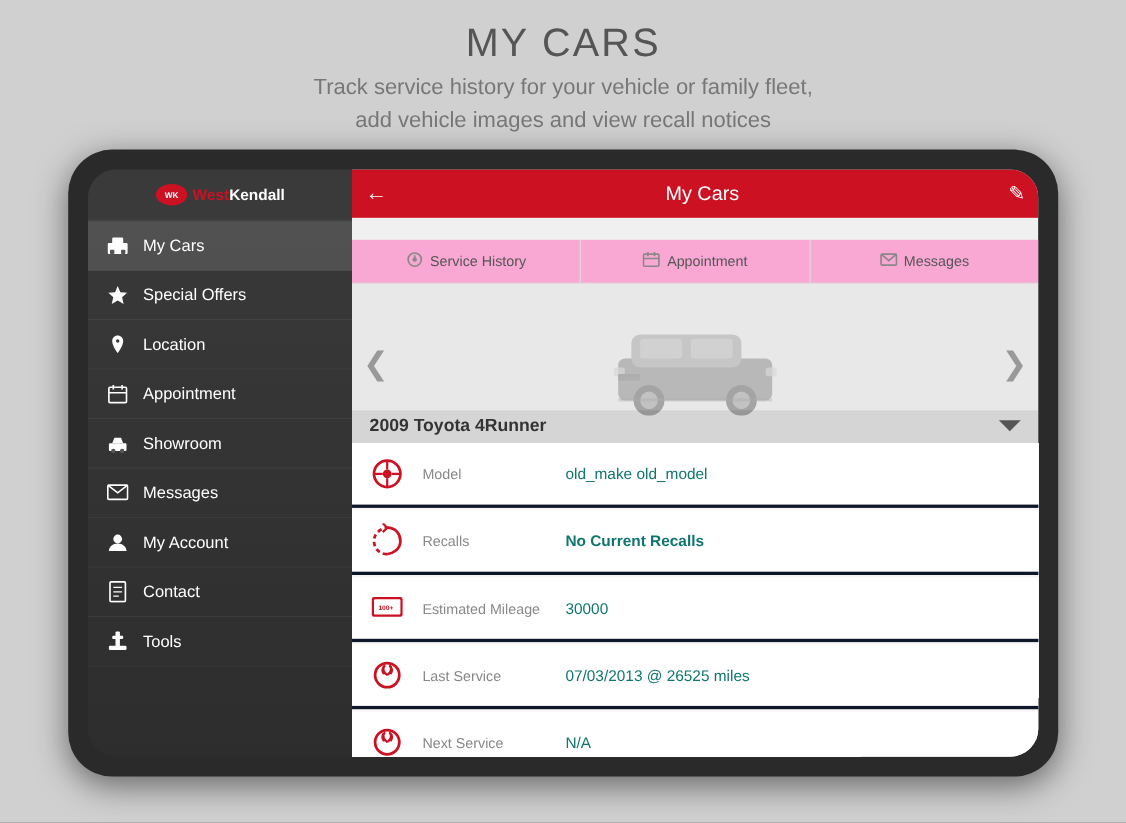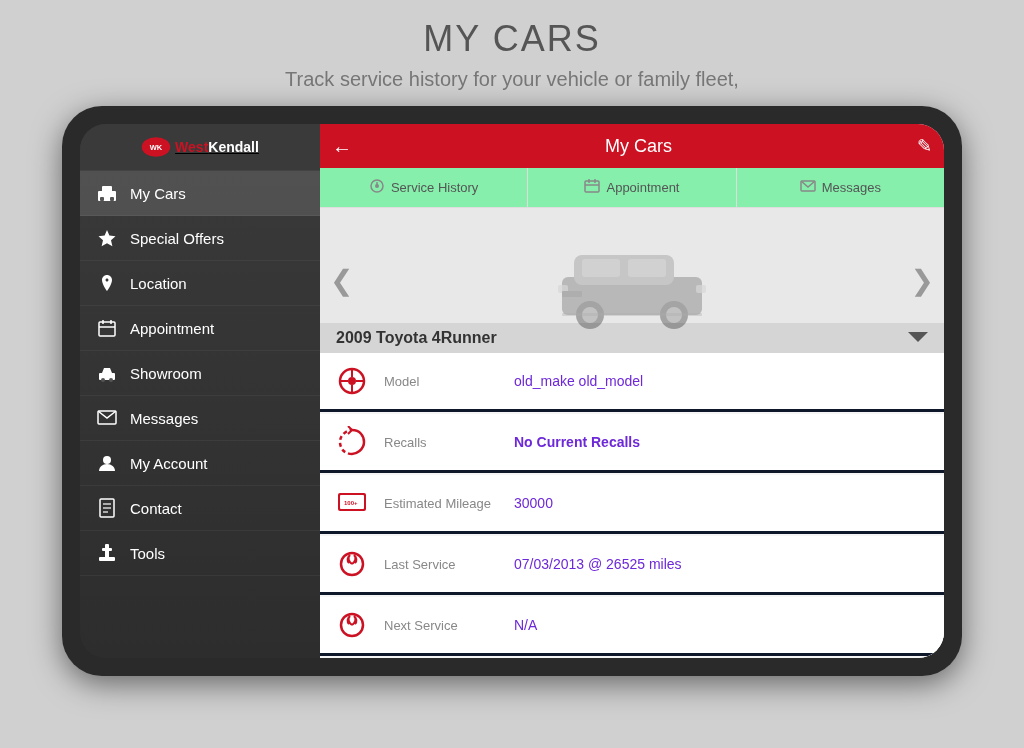--- a/index.html
+++ b/index.html
@@ -61,21 +61,20 @@
       flex-direction: column;
     }
 
     .sidebar-logo {
       padding: 12px 16px;
       background: #3a3a3a;
       display: flex;
       align-items: center;
       justify-content: center;
       border-bottom: 1px solid #444;
-      text-decoration: underline;
     }
     .logo-icon {
       width: 30px;
       height: 22px;
       margin-right: 4px;
     }
 
     .driver-center-label {
       padding: 8px 16px;
       font-size: 12px;
@@ -147,25 +146,26 @@
       text-align: center;
     }
     .top-bar-edit {
       color: white;
       font-size: 18px;
       cursor: pointer;
     }
 
     
     .tabs-bar {
-      background: #86efac;
+      background: #f9a8d4;
       display: flex;
       align-items: center;
       border-bottom: 1px solid #ddd;
       height: 40px;
+      margin-top: 20px;
     }
     .tab-item {
       flex: 1;
       display: flex;
       align-items: center;
       justify-content: center;
       height: 100%;
       font-size: 13px;
       color: #555;
       cursor: pointer;
@@ -257,34 +257,35 @@
       height: 32px;
     }
     .detail-label {
       font-size: 13px;
       color: #888;
       width: 130px;
       flex-shrink: 0;
     }
     .detail-value {
       font-size: 14px;
-      color: #6d28d9;
+      color: #0f766e;
       font-weight: 500;
     }
     .detail-value.bold {
       font-weight: 700;
     }
   </style>
 </head>
 <body>
 
 <div class="page-header">
   <div class="page-title">MY CARS</div>
   <div class="page-subtitle">
     <span>Track service history for your vehicle or family fleet,</span><br>
+    <span>add vehicle images and view recall notices</span>
   </div>
 </div>
 
 <div class="device-wrapper">
   <div class="device-inner">
 
     <div class="sidebar">
       <div class="sidebar-logo">
 
         <svg class="logo-icon" viewBox="0 0 40 28" fill="none">

